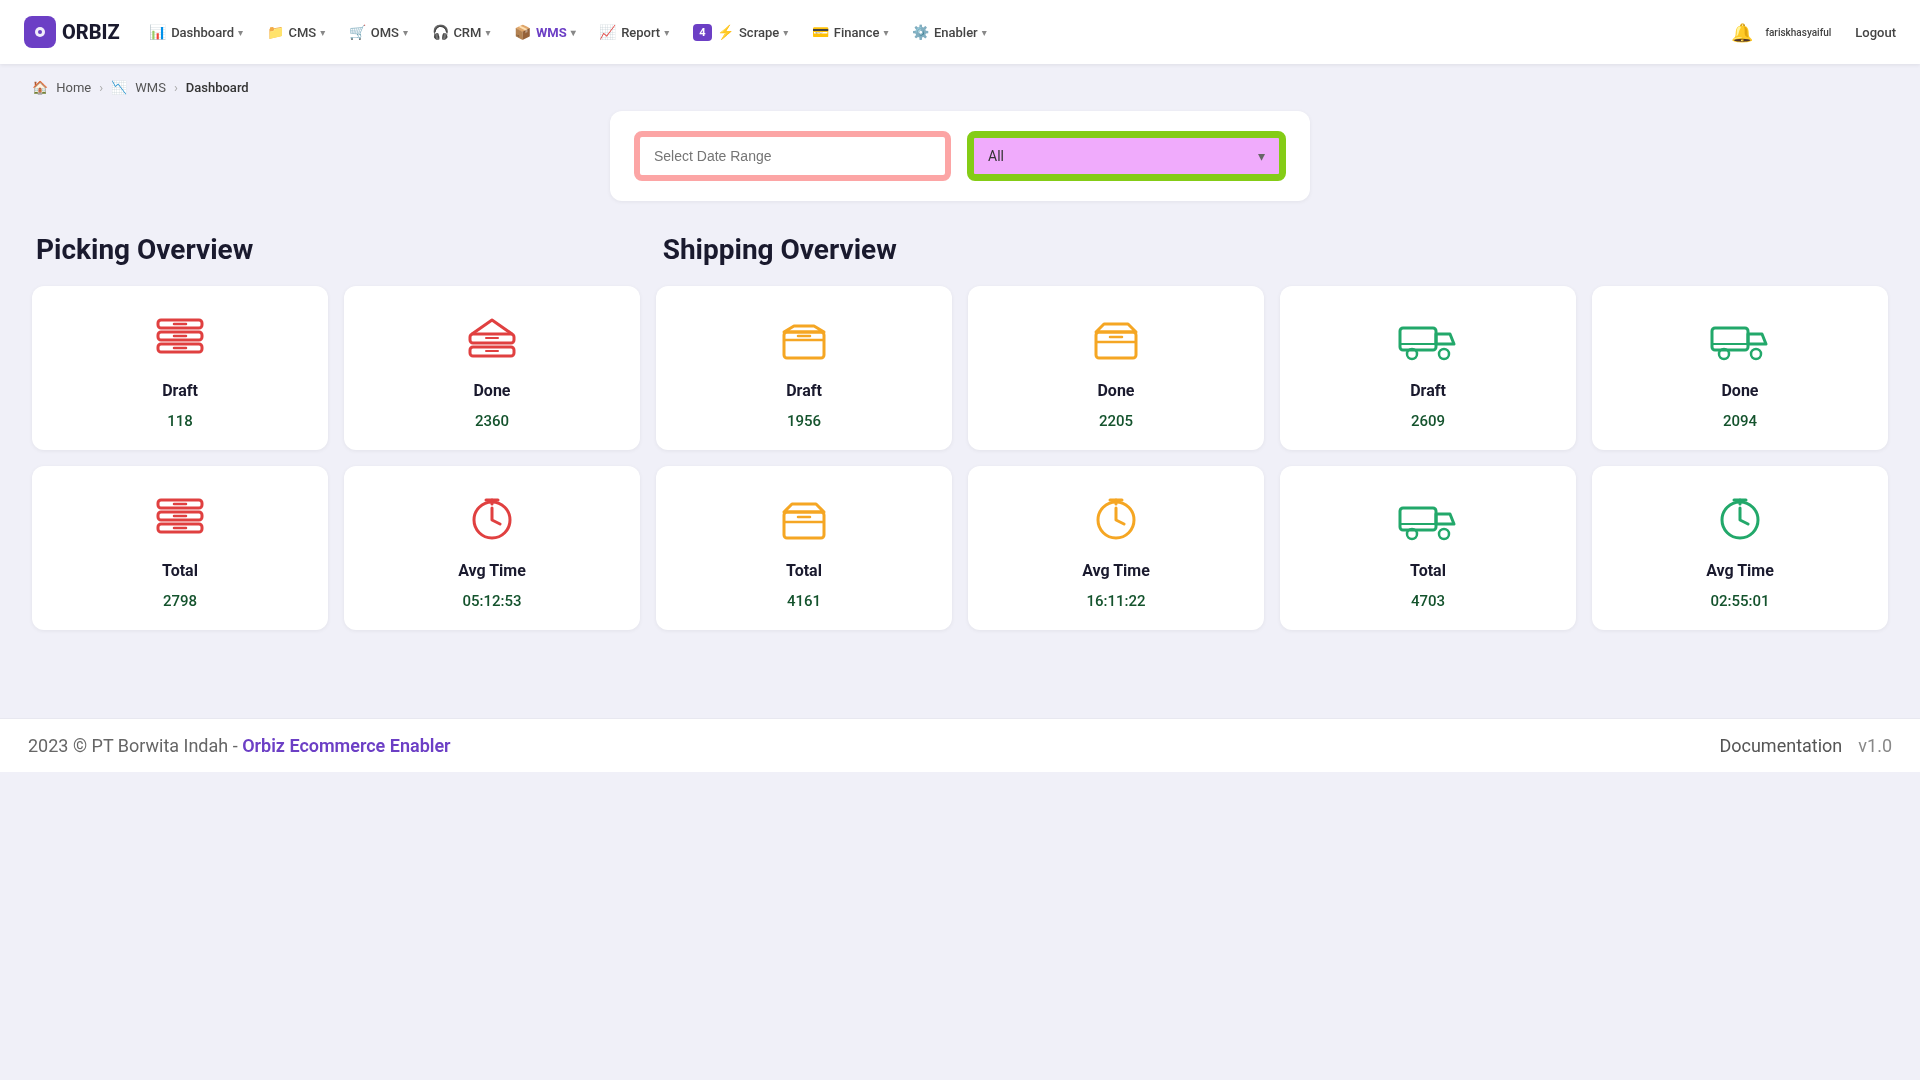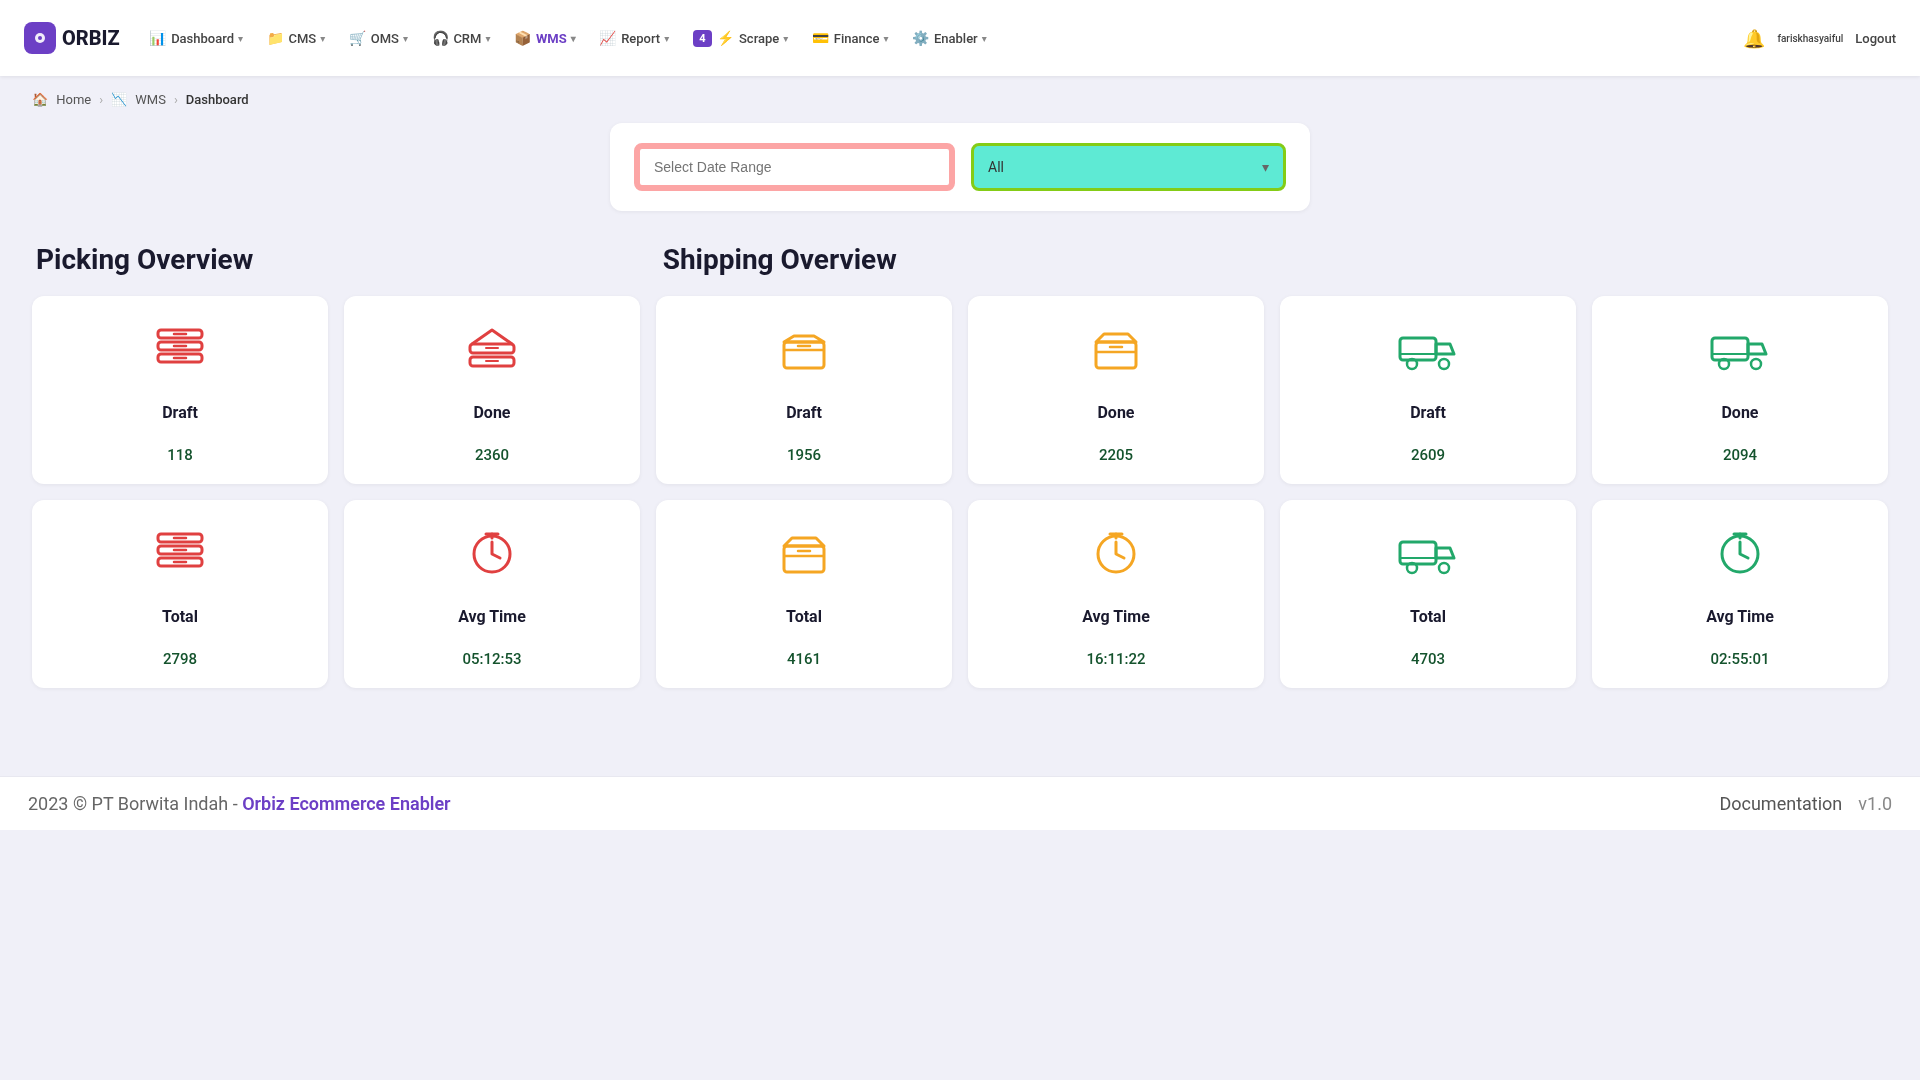--- a/index.html
+++ b/index.html
@@ -9,21 +9,21 @@
       min-height: 1080px;
       color: #333;
     }
 
     
     nav {
       background: #fff;
       display: flex;
       align-items: center;
       padding: 0 24px;
-      height: 76px;
+      height: 64px;
       box-shadow: 0 1px 4px rgba(0,0,0,0.08);
       gap: 4px;
     }
     .logo {
       display: flex;
       align-items: center;
       gap: 6px;
       font-weight: 800;
       font-size: 20px;
       color: #1a1a2e;
@@ -60,21 +60,21 @@
       display: flex;
       align-items: center;
       gap: 12px;
     }
     .nav-bell {
       font-size: 18px;
       cursor: pointer;
       color: #555;
     }
     .nav-user { font-size: 10px; font-weight: 500; color: #444; cursor: pointer; }
-    .nav-logout { font-size: 13px; font-weight: 500; color: #444; cursor: pointer; }
+    .nav-logout { font-size: 13px; font-weight: 500; color: #444; cursor: pointer; margin-left: 12px; }
 
     
     .breadcrumb {
       display: flex;
       align-items: center;
       gap: 8px;
       padding: 16px 32px;
       font-size: 13px;
       color: #666;
     }
@@ -105,26 +105,26 @@
       border: 6px solid #fca5a5;
       border-radius: 8px;
       padding: 10px 14px;
       font-size: 14px;
       color: #aaa;
       background: #fff;
       cursor: pointer;
     }
     .filter-select {
       flex: 1;
-      border: 3px solid #84cc16;
+      border: 7px solid #84cc16;
       border-radius: 8px;
       padding: 10px 14px;
       font-size: 14px;
       color: #333;
-      background: #5eead4;
+      background: #f0abfc;
       display: flex;
       align-items: center;
       justify-content: space-between;
       cursor: pointer;
     }
     .filter-select .arrow { color: #666; }
 
     
     .section-labels {
       display: grid;
@@ -146,21 +146,21 @@
       gap: 16px;
       margin-bottom: 16px;
     }
     .card {
       background: #fff;
       border-radius: 12px;
       padding: 28px 16px 20px;
       display: flex;
       flex-direction: column;
       align-items: center;
-      gap: 24px;
+      gap: 12px;
       box-shadow: 0 1px 4px rgba(0,0,0,0.06);
     }
     .card-icon { font-size: 40px; line-height: 1; }
     .card-label { font-size: 16px; font-weight: 700; color: #1a1a2e; }
     .card-value { font-size: 15px; color: #14532d; font-weight: 500; }
 
     
     footer {
       background: #fff;
       border-top: 1px solid #e8e8f0;

